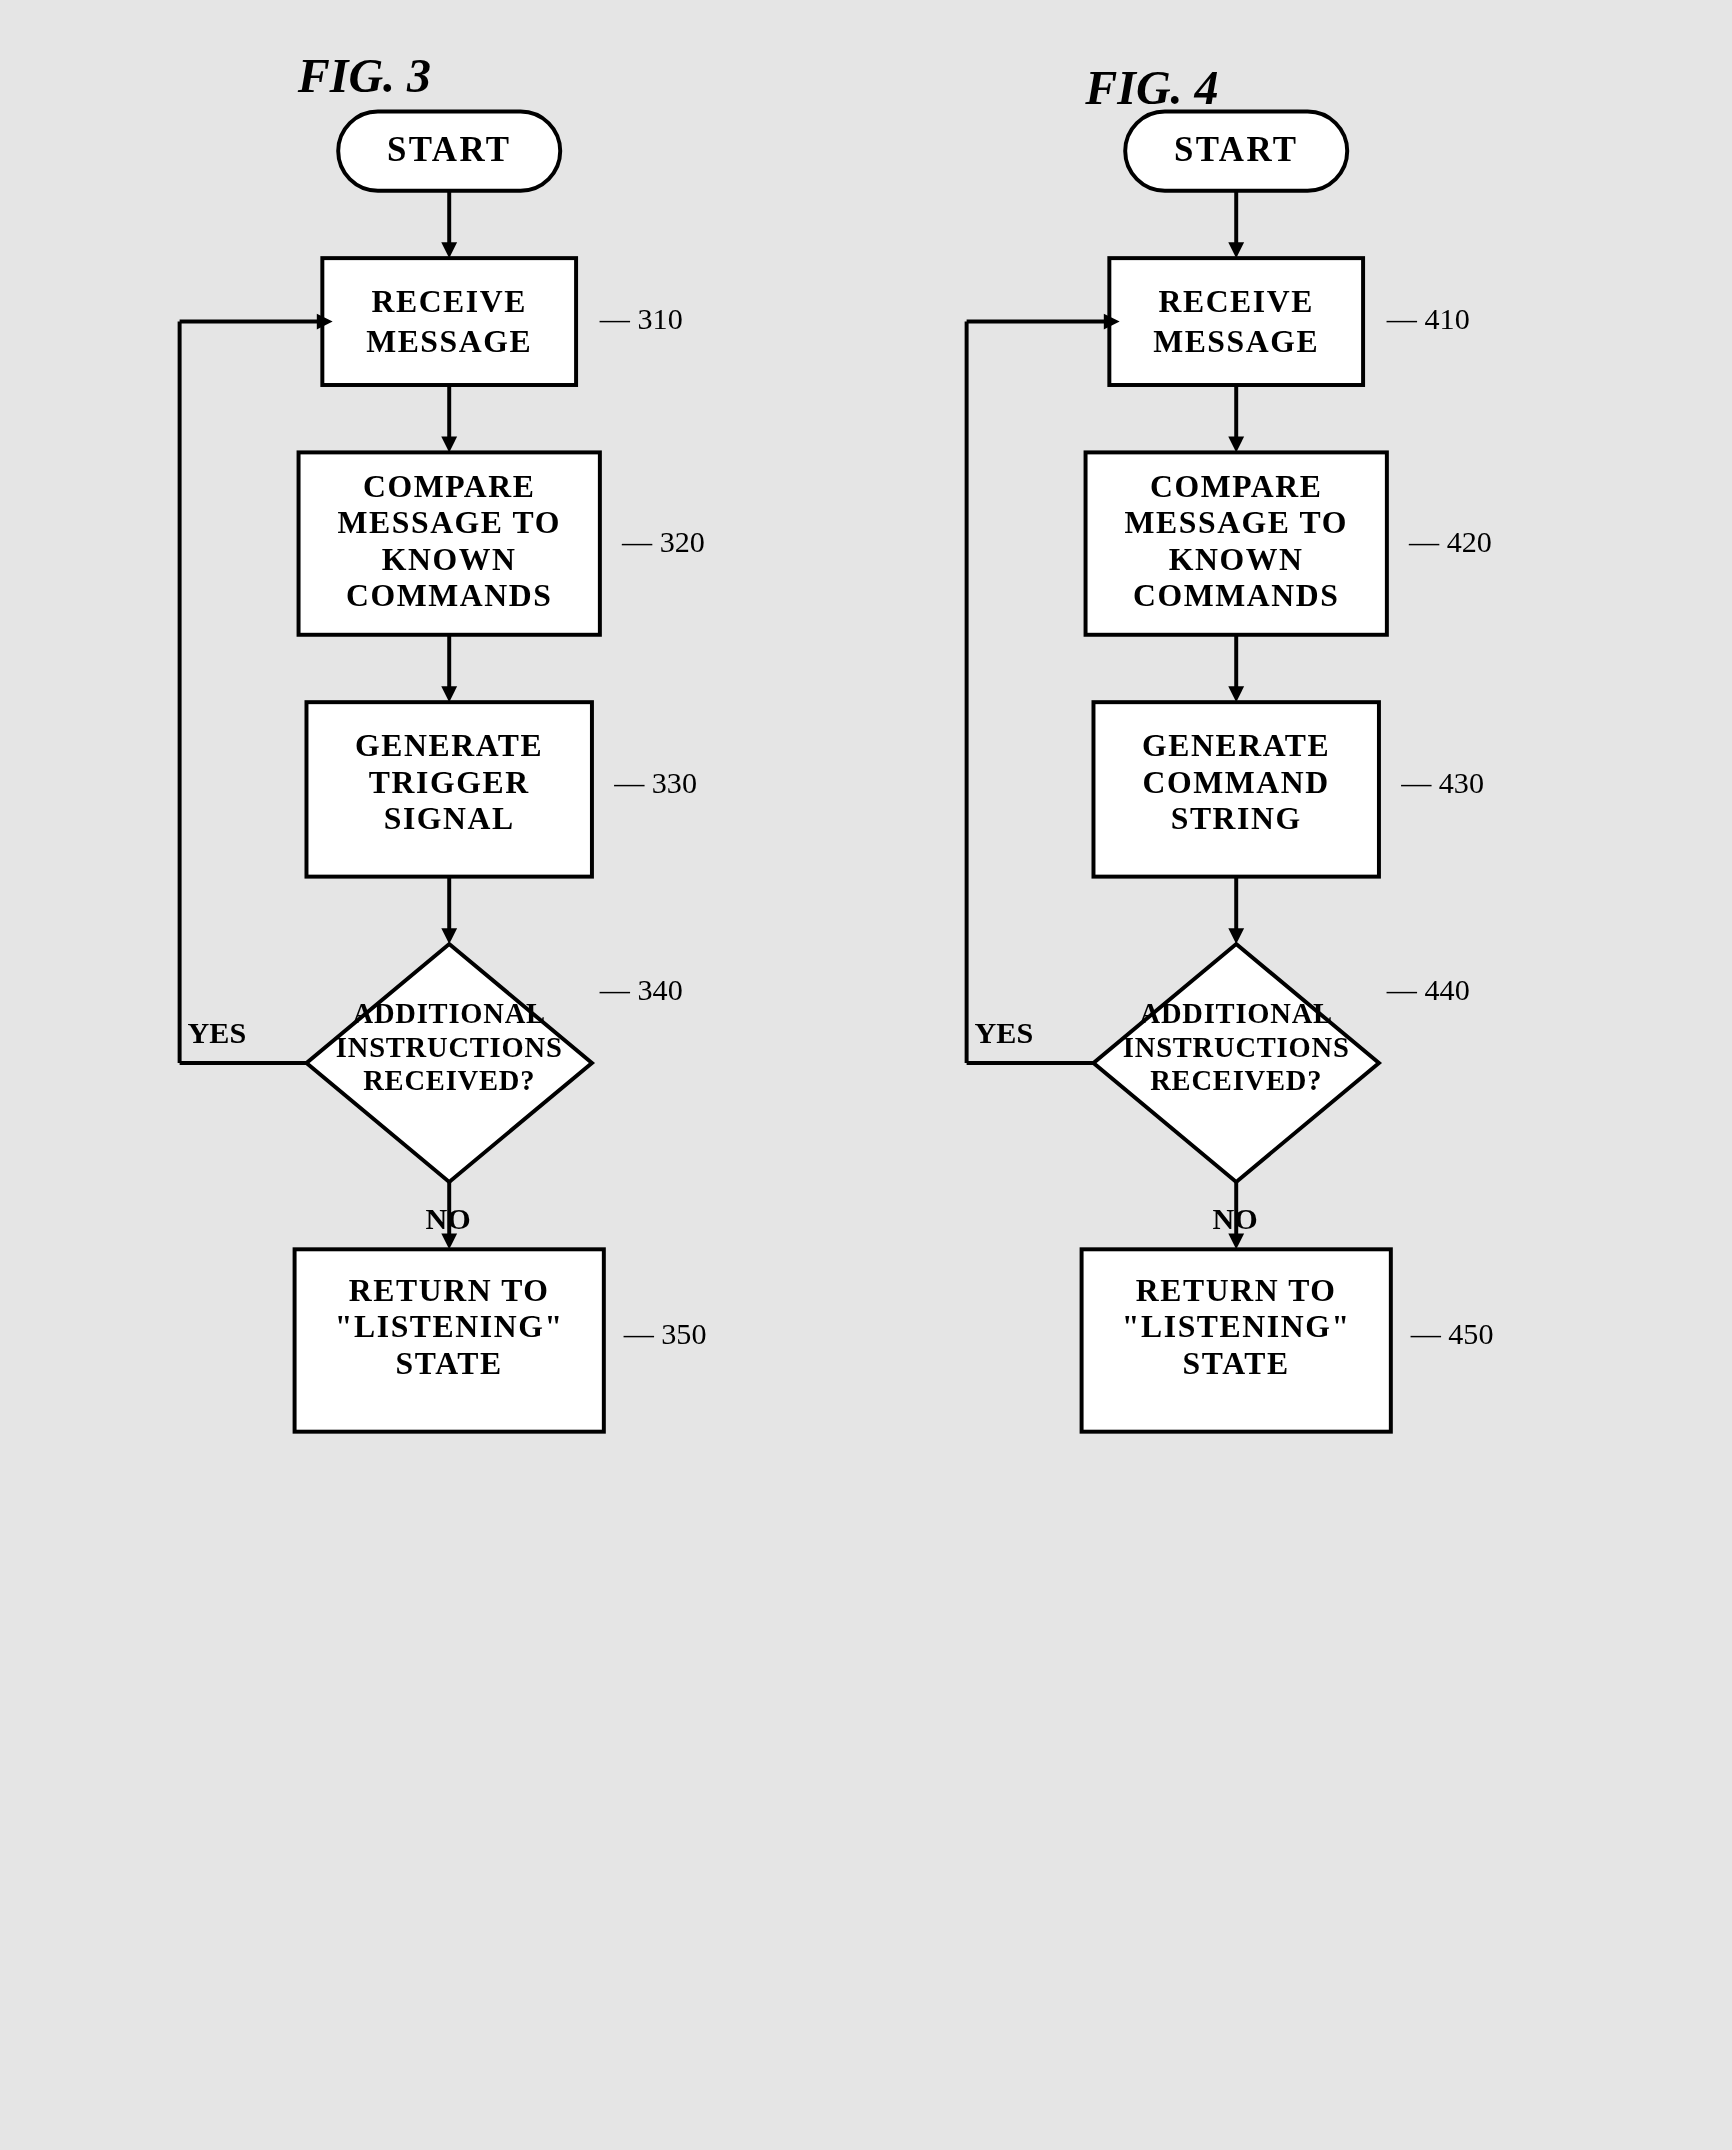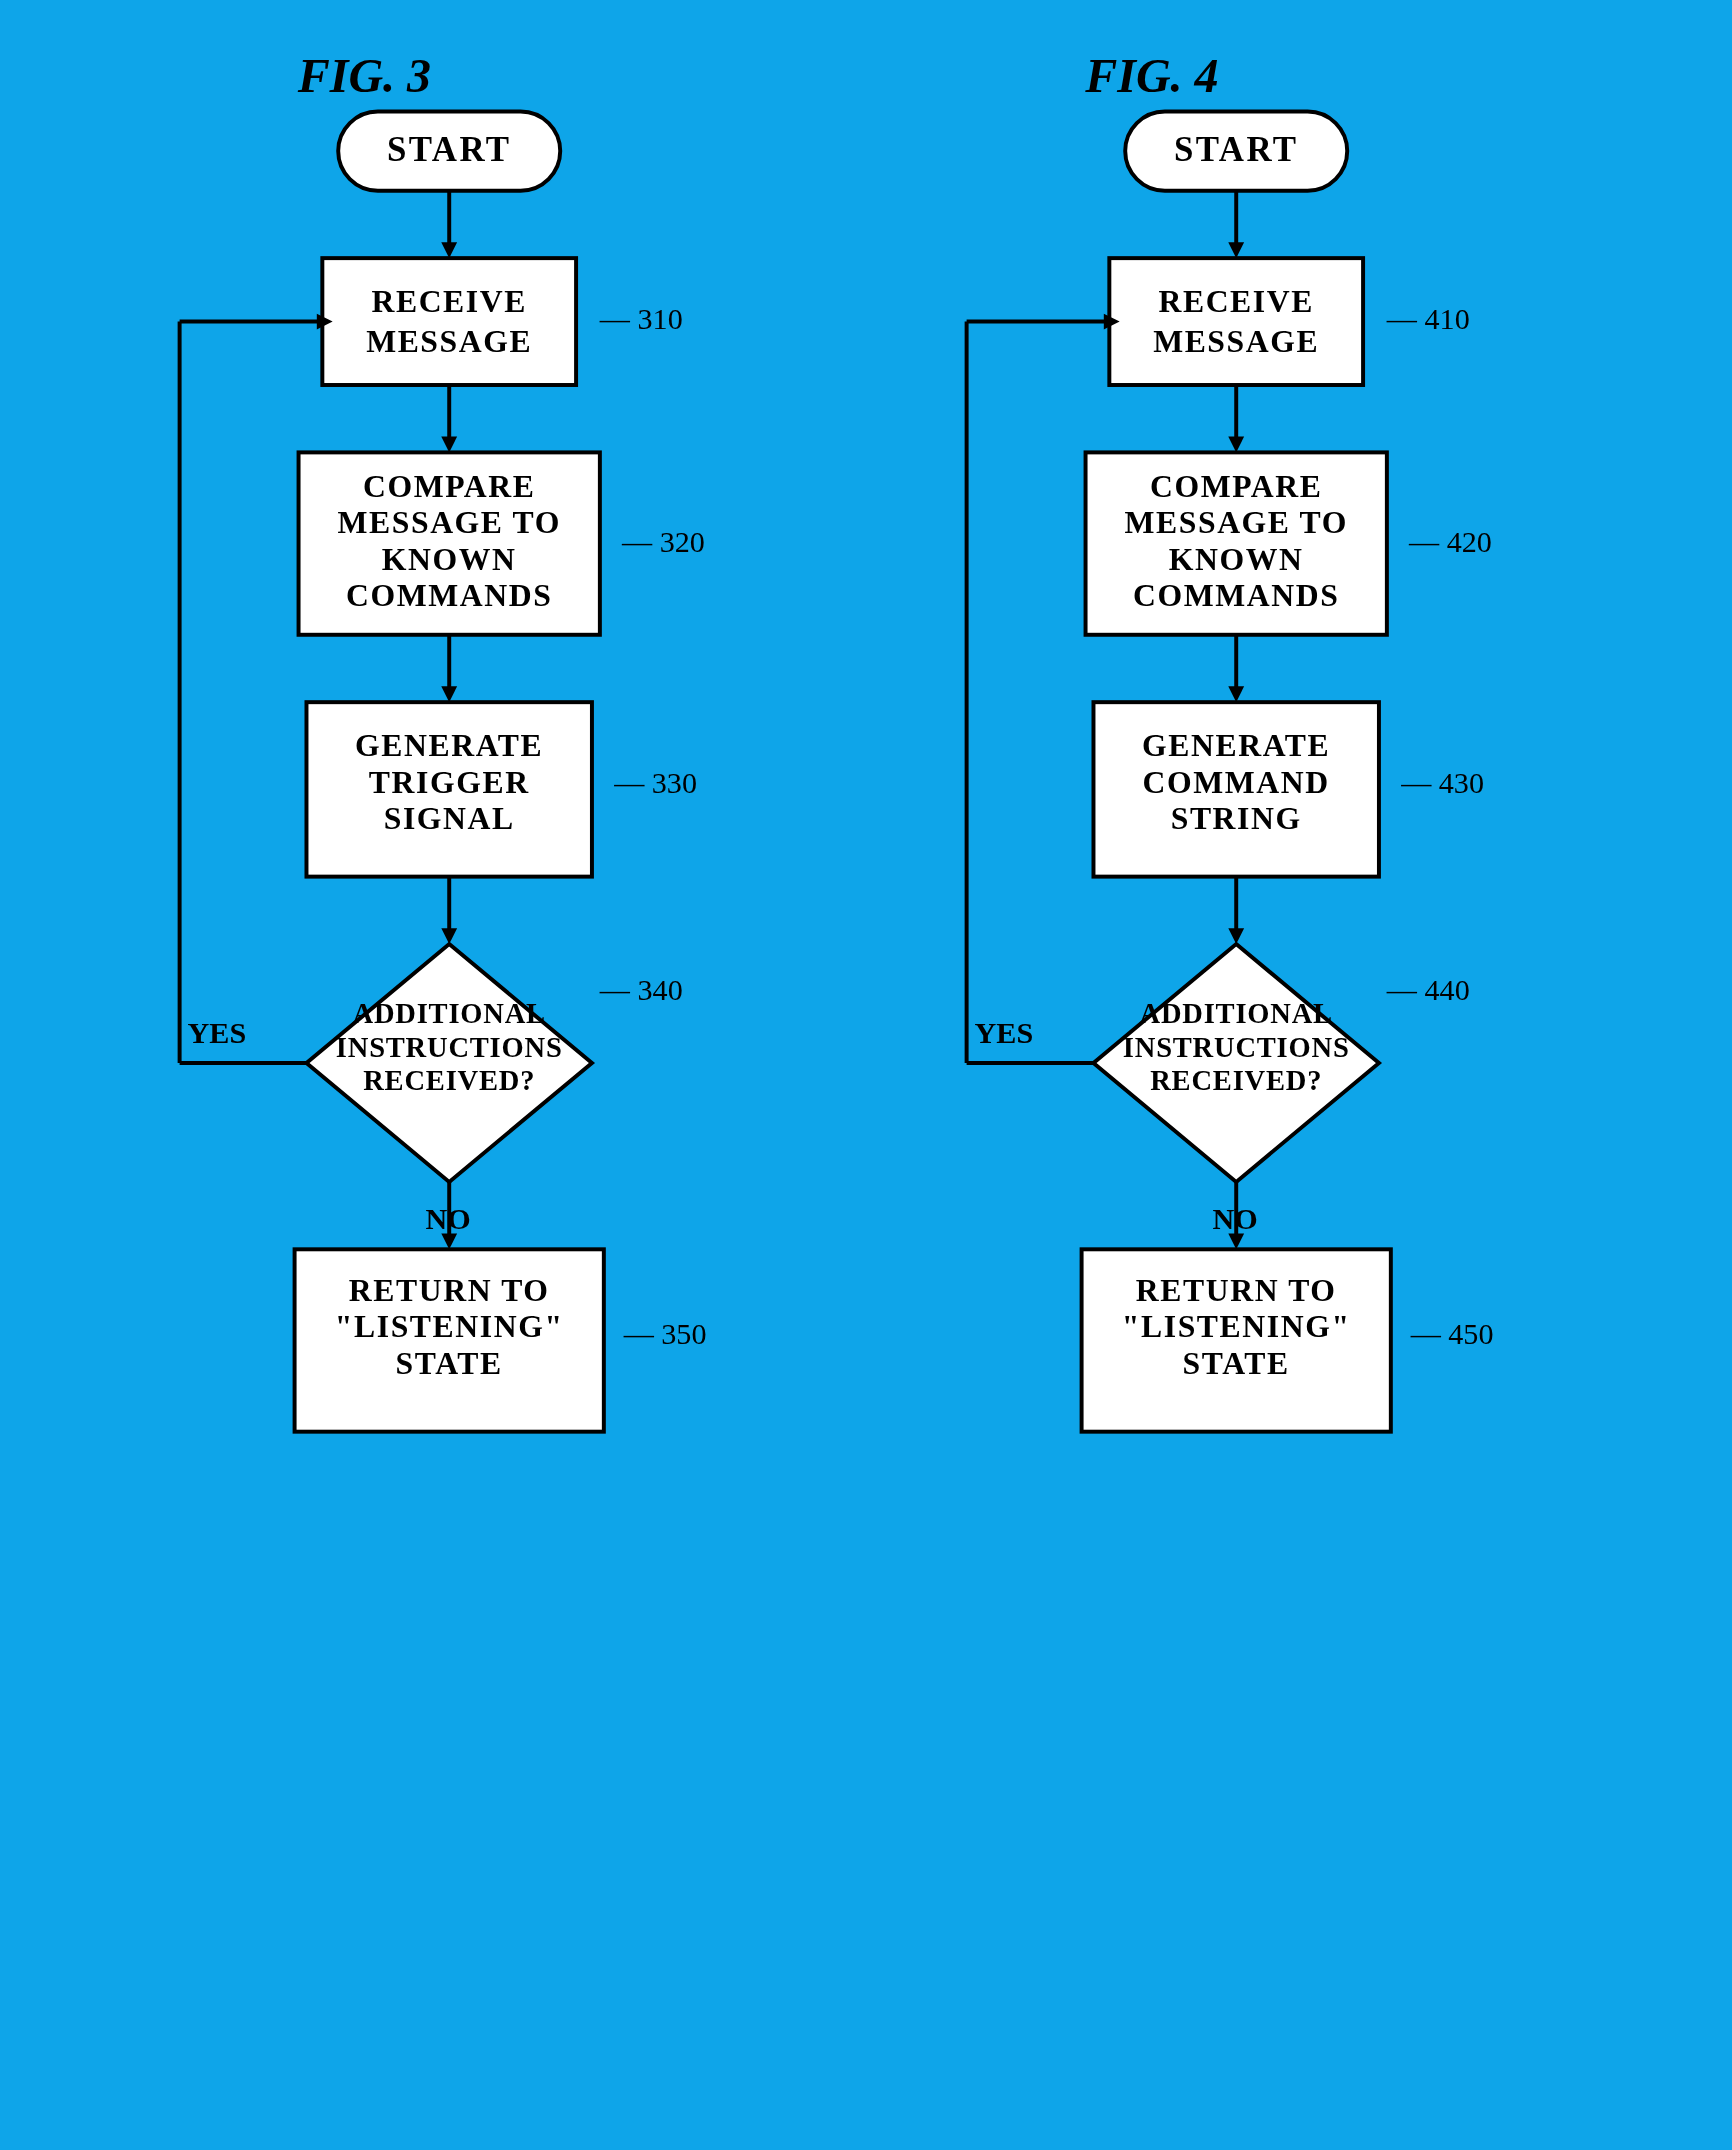--- a/index.html
+++ b/index.html
@@ -9,21 +9,21 @@
       width: 1733px;
       height: 2151px;
       position: relative;
       overflow: hidden;
     }
 
     .page {
       width: 1733px;
       height: 2151px;
       position: relative;
-      background: #0ea5e9;
+      background: #e5e5e5;
     }
 
     .fig-title {
       font-size: 48px;
       font-style: italic;
       font-weight: bold;
       margin-bottom: 48px;
       align-self: flex-start;
       margin-left: 63px;
     }
@@ -105,21 +105,21 @@
         <line x1="80" y1="1280" x2="80" y2="345" stroke="black" stroke-width="5"></line>
         <line x1="80" y1="345" x2="258" y2="345" stroke="black" stroke-width="5"></line>
         <polygon points="253,335 253,355 273,345" fill="black"></polygon>
 
         <text x="90" y="1255" font-family="Times New Roman" font-size="38" font-weight="bold">YES</text>
 
       </svg>
     </div>
 
     <div class="single-diagram" style="width:714px; height:2022px; position:relative;">
-      <div class="fig-title" style="position:absolute; top:0; left:119px;">FIG. 4</div>
+      <div class="fig-title" style="position:absolute; top:12px; left:119px;">FIG. 4</div>
 
       <svg width="714" height="2022" style="position:absolute; top:0; left:0;" viewBox="0 0 900 2550">
 
         <rect x="280" y="80" width="280" height="100" rx="50" ry="50" fill="white" stroke="black" stroke-width="5"></rect>
         <text x="420" y="143" text-anchor="middle" font-family="Times New Roman" font-size="44" font-weight="bold" letter-spacing="3">START</text>
 
         <line x1="420" y1="180" x2="420" y2="250" stroke="black" stroke-width="5"></line>
         <polygon points="410,245 430,245 420,265" fill="black"></polygon>
 
         <rect x="260" y="265" width="320" height="160" fill="white" stroke="black" stroke-width="5"></rect>

